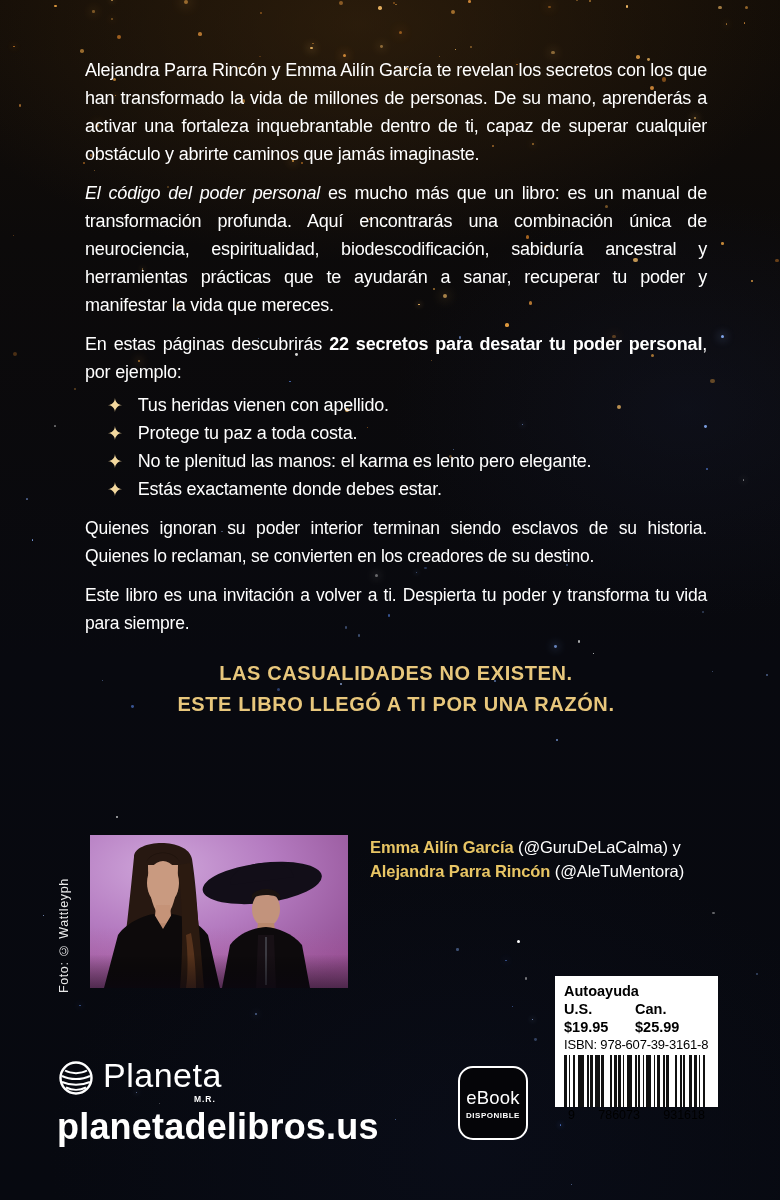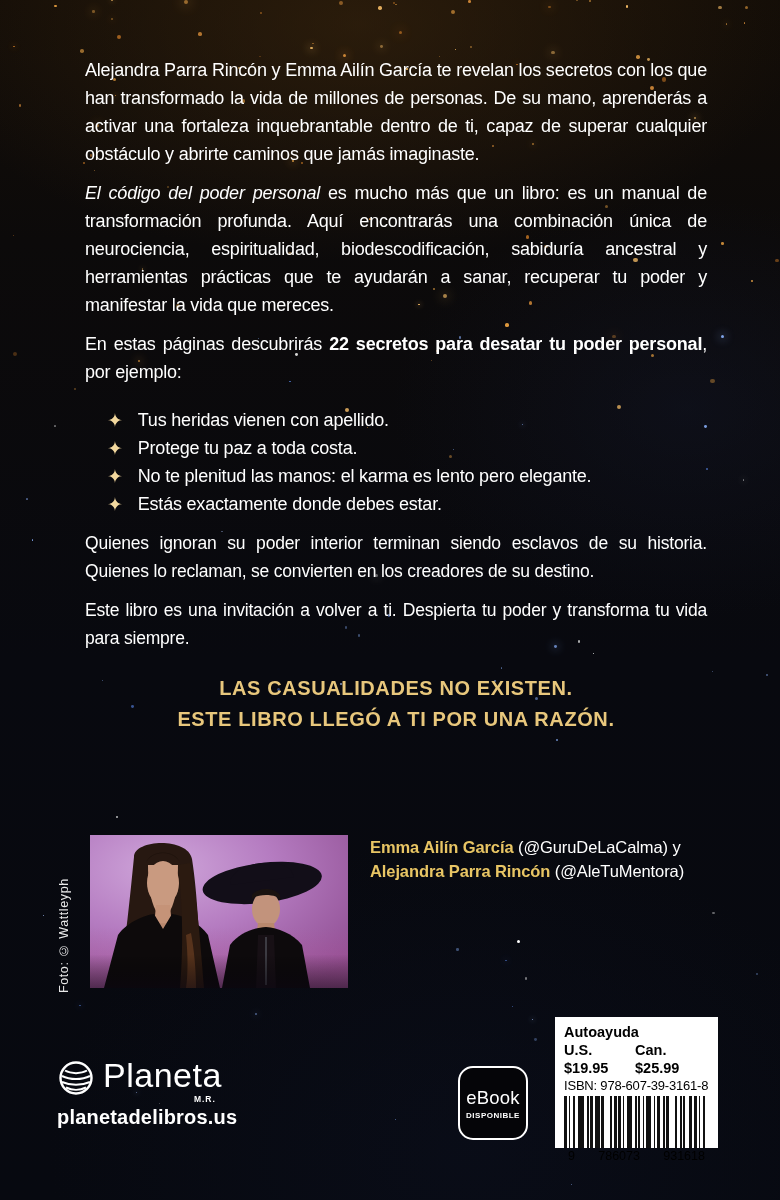--- a/index.html
+++ b/index.html
@@ -14,21 +14,21 @@
   }
   .star{position:absolute;border-radius:50%;}
   .textcol{position:absolute;left:85px;top:56px;width:622px;}
   .headline{
     font-weight:bold;font-size:22px;line-height:30px;text-align:center;
     white-space:pre-line;margin:0 0 13px 0;letter-spacing:.2px;
   }
   .para{font-size:18px;line-height:28px;text-align:justify;margin:0 0 11px 0;letter-spacing:-.2px;}
   .para .ital{font-style:italic;}
   .para .bold, .intro .bold{font-weight:bold;}
-  .intro{margin-bottom:20px;}
+  .intro{margin-bottom:5px;}
   .tight{font-size:17.5px;}
   .bullets{margin:2px 0 11px 22px;}
   .bullet-row{display:flex;align-items:baseline;line-height:27px;font-size:18px;letter-spacing:-.2px;}
   .spark{font-size:19px;margin-right:15px;line-height:27px;transform:translateY(1px);}
   .quote{
     margin-top:21px;text-align:center;font-weight:bold;font-size:20px;line-height:31px;
     letter-spacing:.6px;white-space:pre-line;
   }
   .photo{position:absolute;left:90px;top:835px;width:258px;height:153px;}
   .photo svg{display:block;}
@@ -37,30 +37,30 @@
     writing-mode:vertical-rl;transform:rotate(180deg);
     font-size:12.5px;letter-spacing:.6px;color:#e9e9e9;text-align:center;
   }
   .bio{position:absolute;left:370px;top:836px;width:348px;font-size:16.5px;line-height:23.5px;letter-spacing:-.1px;}
   .bio .gold-name{font-weight:bold;text-align:right;}
   .planeta{position:absolute;left:57px;top:1056px;display:flex;align-items:flex-start;}
   .globe{margin-top:3px;margin-right:8px;}
   .planeta-word{display:flex;flex-direction:column;}
   .planeta-name{font-size:34px;line-height:38px;letter-spacing:.5px;}
   .planeta-mr{font-size:8.5px;font-weight:bold;letter-spacing:1px;text-align:right;padding-right:6px;}
-  .website{position:absolute;left:57px;top:1106px;font-weight:bold;font-size:20px;letter-spacing:.2px;}
+  .website{position:absolute;left:57px;top:1106px;font-weight:bold;font-size:36px;letter-spacing:.2px;}
   .ebook{
     position:absolute;left:458px;top:1066px;width:66px;height:70px;
     border:2.5px solid #fff;border-radius:15px;background:#050508;
     display:flex;flex-direction:column;align-items:center;justify-content:center;
   }
   .ebook-main{font-size:18.5px;letter-spacing:.2px;}
   .ebook-sub{font-size:8px;font-weight:bold;letter-spacing:.5px;margin-top:2px;}
   .barcode-box{
-    position:absolute;left:555px;top:1017px;width:163px;height:131px;background:#fff;color:#000;
+    position:absolute;left:555px;top:976px;width:163px;height:131px;background:#fff;color:#000;
     box-sizing:border-box;padding:7px 9px 4px 9px;
   }
   .bc-cat{font-weight:bold;font-size:14.5px;line-height:17px;}
   .bc-prices{display:flex;justify-content:space-between;font-weight:bold;font-size:14.5px;line-height:18px;}
   .bc-isbn{font-size:13px;line-height:17px;letter-spacing:-.2px;}
   .bc-bars{height:52px;margin-top:2px;display:flex;align-items:stretch;}
   .bc-bars i{display:block;height:100%;}
   .bc-digits{font-size:12.5px;line-height:15px;display:flex;justify-content:space-between;padding:0 4px;margin-top:1px;}
 </style>
 </head>

